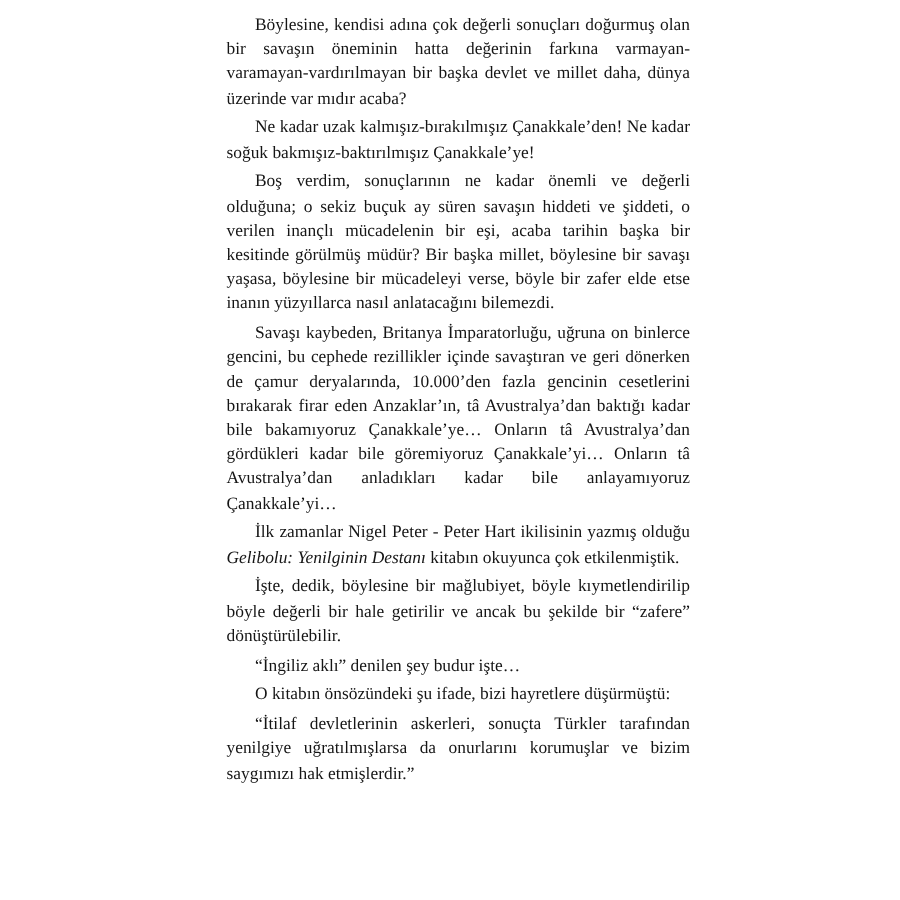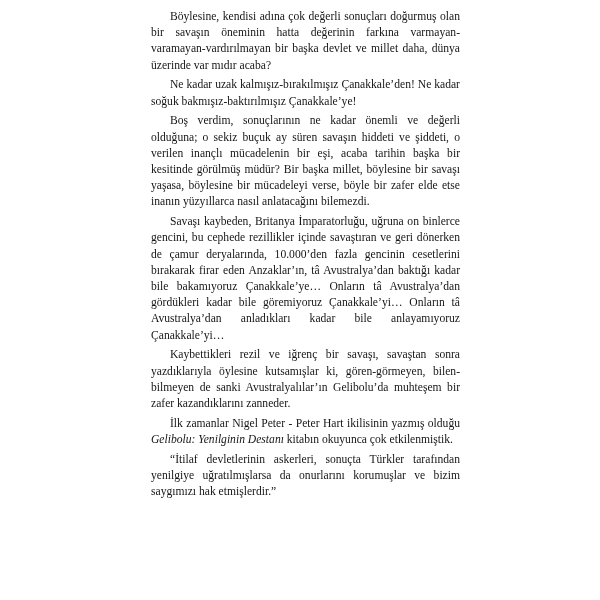--- a/index.html
+++ b/index.html
@@ -52,17 +52,19 @@
 </style>
 </head>
 <body>
 
 <div class="page" style="background: rgb(255, 255, 255); color: rgb(21, 21, 21);">
   <div class="text-block" id="body-text">
       <p class="para"><span>Böylesine, kendisi adına çok değerli sonuçları doğurmuş olan bir savaşın öneminin hatta değerinin farkına varmayan-varamayan-vardırılmayan bir başka devlet ve millet daha, dünya üzerinde var mıdır acaba?</span></p>
       <p class="para"><span>Ne kadar uzak kalmışız-bırakılmışız Çanakkale’den! Ne kadar soğuk bakmışız-baktırılmışız Çanakkale’ye!</span></p>
       <p class="para"><span>Boş verdim, sonuçlarının ne kadar önemli ve değerli olduğuna; o sekiz buçuk ay süren savaşın hiddeti ve şiddeti, o verilen inançlı mücadelenin bir eşi, acaba tarihin başka bir kesitinde görülmüş müdür? Bir başka millet, böylesine bir savaşı yaşasa, böylesine bir mücadeleyi verse, böyle bir zafer elde etse inanın yüzyıllarca nasıl anlatacağını bilemezdi.</span></p>
       <p class="para"><span>Savaşı kaybeden, Britanya İmparatorluğu, uğruna on binlerce gencini, bu cephede rezillikler içinde savaştıran ve geri dönerken de çamur deryalarında, 10.000’den fazla gencinin cesetlerini bırakarak firar eden Anzaklar’ın, tâ Avustralya’dan baktığı kadar bile bakamıyoruz Çanakkale’ye… Onların tâ Avustralya’dan gördükleri kadar bile göremiyoruz Çanakkale’yi… Onların tâ Avustralya’dan anladıkları kadar bile anlayamıyoruz Çanakkale’yi…</span></p>
-      <p class="para"><span>Kaybettikleri rezil ve iğrenç bir savaşı, savaştan sonra yazdıklarıyla öylesine kutsamışlar ki, gören-görmeyen, bilen-bilmeyen de sanki Avustralyalılar’ın Gelibolu’da muhteşem bir zafer kazandıklarını zanneder.</span></p>
       <p class="para"><span>İlk zamanlar Nigel Peter - Peter Hart ikilisinin yazmış olduğu </span><span class="italic">Gelibolu: Yenilginin Destanı</span><span> kitabın okuyunca çok etkilenmiştik.</span></p>
+      <p class="para"><span>İşte, dedik, böylesine bir mağlubiyet, böyle kıymetlendirilip böyle değerli bir hale getirilir ve ancak bu şekilde bir “zafere” dönüştürülebilir.</span></p>
+      <p class="para"><span>“İngiliz aklı” denilen şey budur işte…</span></p>
+      <p class="para"><span>O kitabın önsözündeki şu ifade, bizi hayretlere düşürmüştü:</span></p>
       <p class="para"><span>“İtilaf devletlerinin askerleri, sonuçta Türkler tarafından yenilgiye uğratılmışlarsa da onurlarını korumuşlar ve bizim saygımızı hak etmişlerdir.”</span></p>
     </div>
 </div>
 
 </body></html>

